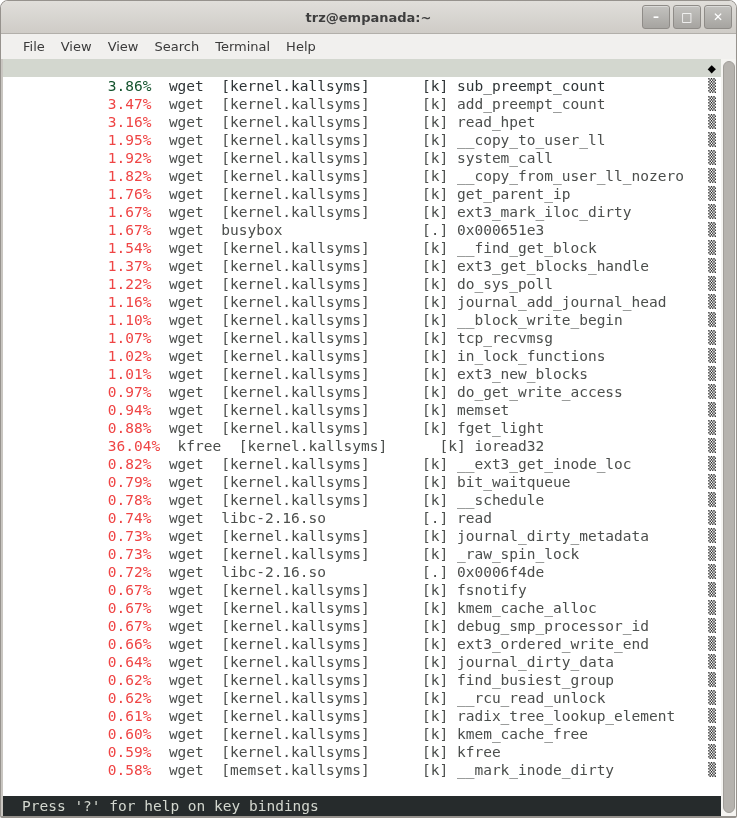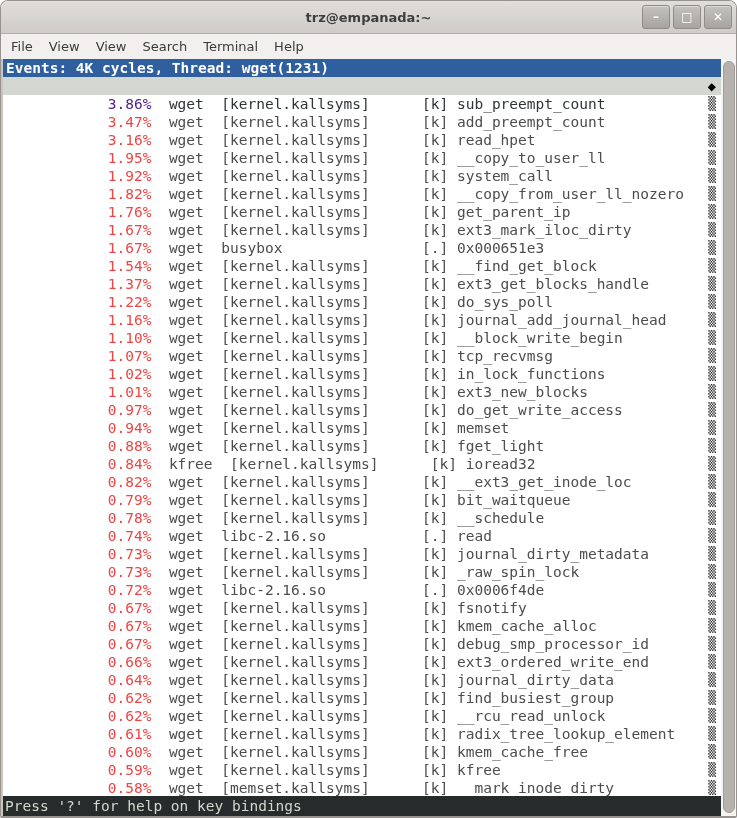--- a/index.html
+++ b/index.html
@@ -39,21 +39,21 @@
     display:flex; align-items:center; justify-content:center;
     box-shadow:inset 0 1px 0 rgba(255,255,255,.4);
     cursor:default;
   }
 
   
   .menubar {
     height:25px; flex:0 0 25px;
     background:#f1f0ee;
     display:flex; align-items:center;
-    padding-left:2px;
+    padding-left:14px;
   }
   .menu-item {
     font-size:13px; color:#3a3a3a;
     padding:3px 8px;
   }
 
   
   .term {
     flex:1 1 auto; min-height:0;
     display:flex;
@@ -73,31 +73,31 @@
     padding-left:3px;
   }
   .rows { flex:1 1 auto; overflow:hidden; }
   .row {
     height:18px; line-height:18px;
     white-space:pre; position:relative;
     color:#4b4e4c;
   }
   .row .pct { color:#ef4444; }
   .row.selected { background:#d3d7cf; color:#2e3436; }
-  .row.selected .pct { color:#4c1d95; }
+  .row.selected .pct { color:#14532d; }
   .marker {
     position:absolute; right:5px; top:0;
     color:#2b2b2b; font-size:13px; line-height:18px;
   }
   .row.selected .marker { color:#000000; font-size:14px; }
 
   .statusbar {
     height:20px; line-height:20px; flex:0 0 20px;
     background:#262b2c; color:#d3d7cf;
-    white-space:pre; padding-left:2px;
+    white-space:pre; padding-left:19px;
   }
 
   
   .scroll-col {
     flex:0 0 15px; width:15px;
     position:relative;
     background:#f5f4f1;
   }
   .scroll-thumb {
     position:absolute; top:2px; bottom:3px; left:2px; right:1px;
@@ -130,21 +130,20 @@
     <span class="menu-item">File</span>
     <span class="menu-item">View</span>
     <span class="menu-item">View</span>
     <span class="menu-item">Search</span>
     <span class="menu-item">Terminal</span>
     <span class="menu-item">Help</span>
   </div>
 
   <div class="term">
     <div class="text-col">
-      <div class="perf-header">Events: 4K cycles, Thread: wget(1231)</div>
 
       <div class="rows">
 
       <div class="row selected">
           <span class="pct">  3.86%</span><span class="rest">  wget  [kernel.kallsyms]      [k] sub_preempt_count</span>
           <span class="marker">◆</span>
         </div>
           <div class="row">
           <span class="pct">  3.47%</span><span class="rest">  wget  [kernel.kallsyms]      [k] add_preempt_count</span>
           <span class="marker">▒</span>
@@ -215,21 +214,21 @@
         </div>
           <div class="row">
           <span class="pct">  0.94%</span><span class="rest">  wget  [kernel.kallsyms]      [k] memset</span>
           <span class="marker">▒</span>
         </div>
           <div class="row">
           <span class="pct">  0.88%</span><span class="rest">  wget  [kernel.kallsyms]      [k] fget_light</span>
           <span class="marker">▒</span>
         </div>
           <div class="row">
-          <span class="pct">  0.84%</span><span class="rest">  kfree  [kernel.kallsyms]      [k] ioread32</span>
+          <span class="pct">  36.04%</span><span class="rest">  kfree  [kernel.kallsyms]      [k] ioread32</span>
           <span class="marker">▒</span>
         </div>
           <div class="row">
           <span class="pct">  0.82%</span><span class="rest">  wget  [kernel.kallsyms]      [k] __ext3_get_inode_loc</span>
           <span class="marker">▒</span>
         </div>
           <div class="row">
           <span class="pct">  0.79%</span><span class="rest">  wget  [kernel.kallsyms]      [k] bit_waitqueue</span>
           <span class="marker">▒</span>
         </div>

